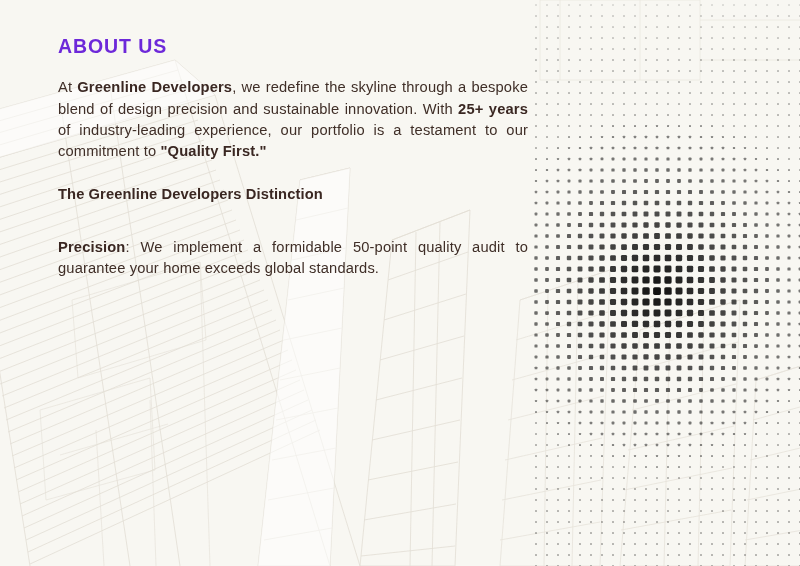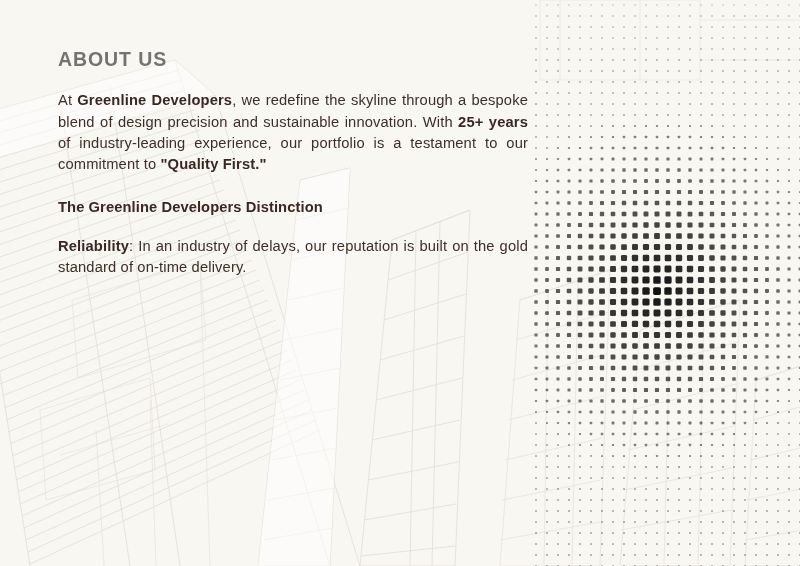--- a/index.html
+++ b/index.html
@@ -49,22 +49,22 @@
     left: 58px;
     top: 36px;
     width: 470px;
     z-index: 3;
   }
 
   .section-title {
     font-size: 19.5px;
     font-weight: bold;
     letter-spacing: 0.9px;
-    color: #737373;
-    margin: 13px 0 20px 0;
+    color: #6d28d9;
+    margin: 0 0 20px 0;
     line-height: 1.1;
   }
 
   .para {
     font-size: 14.7px;
     line-height: 21.3px;
     color: #3f2e27;
     text-align: justify;
     margin: 0 0 17px 0;
     letter-spacing: 0.15px;
@@ -76,21 +76,21 @@
   .para strong {
     font-weight: bold;
     color: #3a2722;
   }
 
   .subhead {
     font-size: 14.7px;
     line-height: 21px;
     font-weight: bold;
     color: #3a2722;
-    margin: 0 0 18px 0;
+    margin: 0 0 32px 0;
     letter-spacing: 0.1px;
   }
 
   .lead { margin-bottom: 21px; }
 </style>
 </head>
 <body>
 
 <div id="page">
 
@@ -1541,18 +1541,18 @@
 
   <div class="content">
 
     <h1 class="section-title">ABOUT US</h1>
 
     <p class="para lead"><span>At </span><b>Greenline Developers</b><span>, we redefine the skyline through a bespoke blend of design precision and sustainable innovation. With </span><b>25+ years</b><span> of industry-leading experience, our portfolio is a testament to our commitment to </span><b>"Quality First."</b></p>
 
     <h2 class="subhead">The Greenline Developers Distinction</h2>
 
 
-
-
-    <p class="para"><b class="item-label">Reliability</b><span class="item-body">: In an industry of delays, our reputation is built on the gold standard of on-time delivery.</span></p>
+    <p class="para"><b class="item-label">Precision</b><span class="item-body">: We implement a formidable 50-point quality audit to guarantee your home exceeds global standards.</span></p>
+
+
 
   </div>
 </div>
 
 </body></html>

